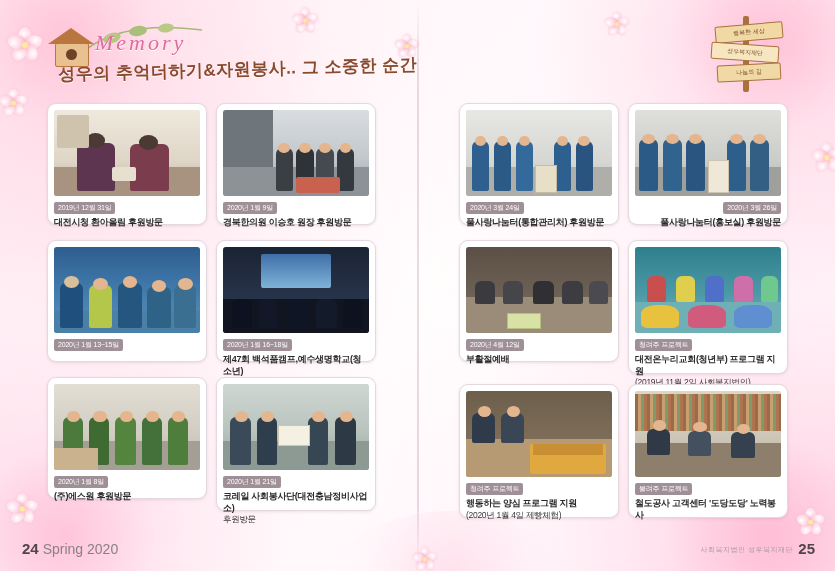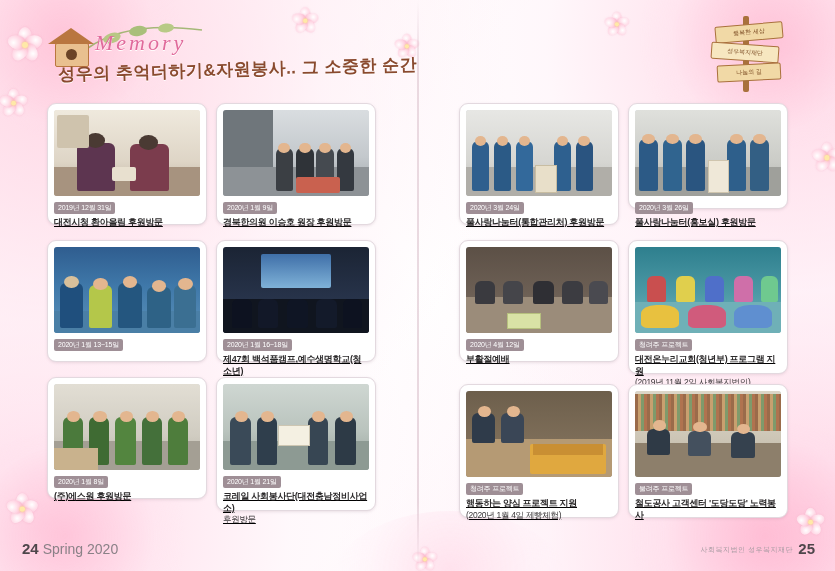--- a/index.html
+++ b/index.html
@@ -154,21 +154,20 @@
 
   
   .card {
     position: absolute;
     background: #ffffff;
     border: 1px solid #e3d9df;
     border-radius: 9px;
     box-shadow: 0 1px 3px rgba(140,110,125,0.18);
     padding: 6px 6px 21px 6px;
     box-sizing: border-box;
-    text-decoration: underline;
   }
   .card .photo {
     width: 100%;
     height: 86px;
     border-radius: 3px;
     overflow: hidden;
     position: relative;
     background: #cfd6d9;
   }
   .card .photo .sky {
@@ -405,21 +404,21 @@
       <div class="head" style="left:77%; bottom:58%; width:8%; height:12%;"></div>
       <div style="position:absolute; left:47%; bottom:4%; width:14%; height:30%; background:#e8dfc9; border:1px solid #c8bda2;"></div>
     </div>
     <span class="date">2020년 3월 24일</span>
     <div class="caption">
       <span>풀사랑나눔터(통합관리처) 후원방문</span>
       <span class="sub"></span>
     </div>
   </div>
 
-  <div class="card" style="left:628px; top:103px; width:160px; height:106px;">
+  <div class="card" style="left:628px; top:103px; width:160px; height:122px;text-align:right;">
     <div class="photo">
       <div class="sky" style="background:linear-gradient(#dfe0dc 0%, #cbccc7 60%, #aeafaa 100%);"></div>
       <div class="floor" style="background:#9fa09b;"></div>
       <div class="fig" style="left:3%; width:13%; height:60%; background:#2c5a86;"></div>
       <div class="head" style="left:5%; bottom:60%; width:9%; height:12%;"></div>
       <div class="fig" style="left:19%; width:13%; height:60%; background:#30648f;"></div>
       <div class="head" style="left:21%; bottom:60%; width:9%; height:12%;"></div>
       <div class="fig" style="left:35%; width:13%; height:60%; background:#2a5580;"></div>
       <div class="head" style="left:37%; bottom:60%; width:9%; height:12%;"></div>
       <div class="fig" style="left:63%; width:13%; height:60%; background:#2e5f8b;"></div>
@@ -559,21 +558,21 @@
       <div class="floor" style="background:#b59a74; height:44%;"></div>
       <div class="fig" style="left:4%; bottom:40%; width:16%; height:34%; background:#2f3b4a;"></div>
       <div class="head" style="left:8%; bottom:70%; width:9%; height:13%;"></div>
       <div class="fig" style="left:24%; bottom:40%; width:16%; height:34%; background:#3a4656;"></div>
       <div class="head" style="left:28%; bottom:70%; width:9%; height:13%;"></div>
       <div style="position:absolute; left:44%; bottom:4%; width:52%; height:34%; background:#e0a83f; border-radius:2px;"></div>
       <div style="position:absolute; left:46%; bottom:26%; width:48%; height:12%; background:#c98f33;"></div>
     </div>
     <span class="date">청려주 프로젝트</span>
     <div class="caption">
-      <span>행동하는 양심 프로젝트 지원</span>
+      <span>행동하는 양심 프로그램 지원</span>
       <span class="sub">(2020년 1월 4일 제빵체험)</span>
     </div>
   </div>
 
   <div class="card" style="left:628px; top:384px; width:160px; height:134px;">
     <div class="photo">
       <div class="sky" style="background:linear-gradient(#dcd6c8 0%, #cdc6b6 55%, #b3ab9a 100%);"></div>
       <div style="position:absolute; left:0; top:4%; width:100%; height:42%; background:repeating-linear-gradient(90deg, #9a6b4a 0 3px, #c8a06f 3px 6px, #7f9a6b 6px 9px, #b0734f 9px 12px);"></div>
       <div class="floor" style="background:#8d7f6b; height:40%;"></div>
       <div class="fig" style="left:8%; bottom:26%; width:16%; height:30%; background:#2f3a46;"></div>

